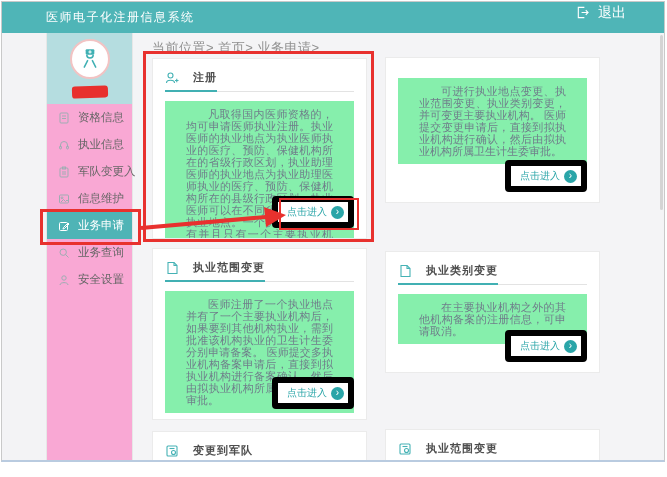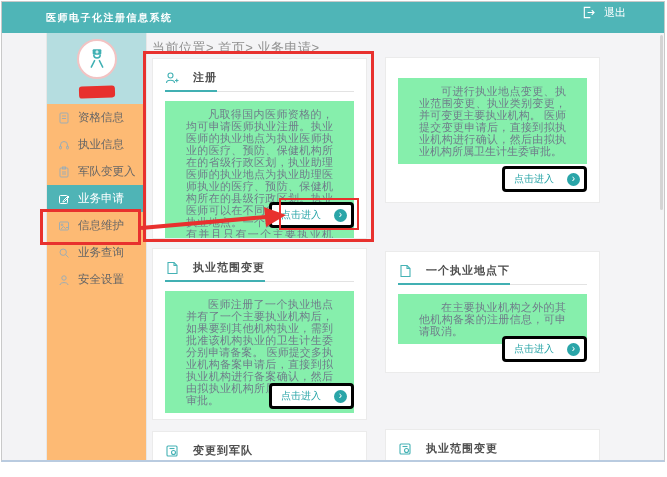--- a/index.html
+++ b/index.html
@@ -10,47 +10,47 @@
   #window {
     position:absolute; left:1px; top:1px; width:664px; height:461px;
     border:1px solid #c9c9c9; border-bottom:2px solid #b9cbe0;
     background:#f4f4f6; overflow:hidden;
   }
   
   .header {
     position:absolute; left:0; top:0; right:0; height:31px; background:#4fb5b7;
     display:flex; align-items:center;
   }
-  .app-title { margin-left:44px; color:#fff; font-size:10px; font-weight:bold; letter-spacing:1.5px; }
-  .logout { position:absolute; right:38px; top:0; height:21px; display:flex; align-items:center; gap:9px; color:#fff; font-size:11px; cursor:pointer; }
+  .app-title { margin-left:44px; color:#fff; font-size:12px; font-weight:normal; letter-spacing:1.5px; }
+  .logout { position:absolute; right:38px; top:0; height:21px; display:flex; align-items:center; gap:9px; color:#fff; font-size:14px; cursor:pointer; }
   
   .left-strip { position:absolute; left:0; top:31px; bottom:0; width:44px; background:#f3f3f5; }
-  .sidebar { position:absolute; left:44px; top:31px; bottom:0; width:101px; background:#fdba74;
+  .sidebar { position:absolute; left:44px; top:31px; bottom:0; width:87px; background:#f9a8d4;
     border-left:1px solid #e7e7e7; border-right:1px solid #e7e7e7; }
   .profile { height:71px; background:#b5dde0; display:flex; flex-direction:column; align-items:center; }
   .avatar { margin-top:6px; width:40px; height:40px; border-radius:50%; background:#fff;
     border:2px solid #f2c3c3; display:flex; align-items:center; justify-content:center; }
   .redacted { margin-top:7px; width:36px; height:12px; background:#e8302d; border-radius:3px; transform:rotate(-2deg); }
   .menu-item { display:flex; align-items:center; gap:8px; height:27px; padding-left:11px;
     font-size:11.5px; color:#666; cursor:pointer; white-space:nowrap; }
   .menu-item svg { flex:0 0 auto; }
   .menu-item.active { background:#4fb4b6; color:#fff; }
   .menu-item.active svg path, .menu-item.active svg rect, .menu-item.active svg circle { stroke:#fff; }
   
   .breadcrumb { position:absolute; left:150px; top:37px; font-size:13px; color:#909090; letter-spacing:.5px; }
   
   .card { position:absolute; background:#fff; border:1px solid #ebebeb; padding:11px 12px; overflow:hidden; }
   .card-head { border-bottom:1px solid #e3e3e3; }
   .head-inner { display:inline-flex; align-items:center; gap:14px; padding-bottom:5px;
     border-bottom:2px solid #41b0b3; margin-bottom:-1px; }
   .card-title { font-size:11px; font-weight:bold; color:#4d4d4d; letter-spacing:1px; }
   .card-body { margin-top:9px; background:#86efac; color:#6f7d8a; font-size:11px; line-height:12px;
     padding:7px 21px; text-align:justify; text-indent:2em; }
-  .enter-btn { position:absolute; right:12px; bottom:10px; display:inline-flex; align-items:center; gap:13px;
-    background:#fff; border:3px solid #000000; color:#2aa5a8; border-radius:4px;
+  .enter-btn { position:absolute; right:12px; bottom:10px; display:inline-flex; align-items:center; gap:4px;
+    background:#fff; border:6px solid #000000; color:#2aa5a8; border-radius:4px;
     font-size:10px; padding:3px 4px 3px 9px; cursor:pointer; font-family:inherit; }
   .btn-circle { width:13px; height:13px; border-radius:50%; background:#2aa5a8; color:#fff;
     display:flex; align-items:center; justify-content:center; font-size:10px; line-height:1; padding-bottom:1px; }
   
   .ann { position:absolute; border:3px solid #e8312e; pointer-events:none; z-index:20; }
   #ann-card { left:141px; top:49px; width:231px; height:191px; }
   #ann-menu { left:38px; top:207px; width:101px; height:36px; }
   #ann-btn  { left:277px; top:196px; width:80px; height:32px; border-width:2px; }
   #ann-arrow { position:absolute; left:0; top:0; width:664px; height:461px; pointer-events:none; z-index:21; }
   
@@ -103,35 +103,35 @@
         <span>执业信息</span>
       </div>
       <div class="menu-item">
         <svg width="12" height="12" viewBox="0 0 12 12">
           <rect x="2" y="2" width="8" height="9" rx="1" fill="none" stroke="#9fadb3"></rect>
           <rect x="4.5" y="1" width="3" height="2" fill="none" stroke="#9fadb3"></rect>
           <path d="M4 6 h4 M4 8 h4" stroke="#9fadb3" fill="none"></path>
         </svg>
         <span>军队变更入</span>
       </div>
-      <div class="menu-item active">
-        <svg width="12" height="12" viewBox="0 0 12 12">
-          <rect x="1.5" y="2.5" width="8" height="8" rx="1" fill="none" stroke="#9fadb3"></rect>
-          <path d="M5.5 7.5 L10 3 l1 1 L6.5 8.5 l-1.6 0.6 z" fill="none" stroke="#9fadb3"></path>
-        </svg>
-        <span>业务申请</span>
-      </div>
       <div class="menu-item">
         <svg width="12" height="12" viewBox="0 0 12 12">
           <rect x="1.5" y="2" width="9" height="8" rx="1" fill="none" stroke="#9fadb3"></rect>
           <circle cx="4" cy="4.8" r="0.9" fill="none" stroke="#9fadb3"></circle>
           <path d="M3 9 l2.5-2.5 2 2 1.5-1.5 1.5 1.5" fill="none" stroke="#9fadb3"></path>
         </svg>
         <span>信息维护</span>
       </div>
+      <div class="menu-item active">
+        <svg width="12" height="12" viewBox="0 0 12 12">
+          <rect x="1.5" y="2.5" width="8" height="8" rx="1" fill="none" stroke="#9fadb3"></rect>
+          <path d="M5.5 7.5 L10 3 l1 1 L6.5 8.5 l-1.6 0.6 z" fill="none" stroke="#9fadb3"></path>
+        </svg>
+        <span>业务申请</span>
+      </div>
       <div class="menu-item">
         <svg width="12" height="12" viewBox="0 0 12 12">
           <circle cx="5.2" cy="5.2" r="3.2" fill="none" stroke="#9fadb3"></circle>
           <path d="M7.6 7.6 L10.5 10.5" stroke="#9fadb3" fill="none"></path>
         </svg>
         <span>业务查询</span>
       </div>
       <div class="menu-item">
         <svg width="12" height="12" viewBox="0 0 12 12">
           <circle cx="6" cy="4" r="2.2" fill="none" stroke="#9fadb3"></circle>
@@ -187,21 +187,21 @@
     </button>
   </section>
 
   <section class="card" style="left:383px; top:249px; width:215px; height:122px;">
     <div class="card-head">
       <span class="head-inner">
         <svg width="14" height="14" viewBox="0 0 14 14">
           <path d="M3 1.5 h6 l3 3 v8 h-9 z" fill="none" stroke="#45b2b5" stroke-width="1.1"></path>
           <path d="M9 1.5 v3 h3" fill="none" stroke="#45b2b5" stroke-width="1.1"></path>
         </svg>
-        <span class="card-title">一个执业地点下</span>
+        <span class="card-title">执业类别变更</span>
       </span>
     </div>
     <div class="card-body">在主要执业机构之外的其他机构备案的注册信息，可申请取消。</div>
     <button class="enter-btn">
       <span>点击进入</span>
       <span class="btn-circle">›</span>
     </button>
   </section>
 
   <section class="card" style="left:150px; top:429px; width:215px; height:56px;">

